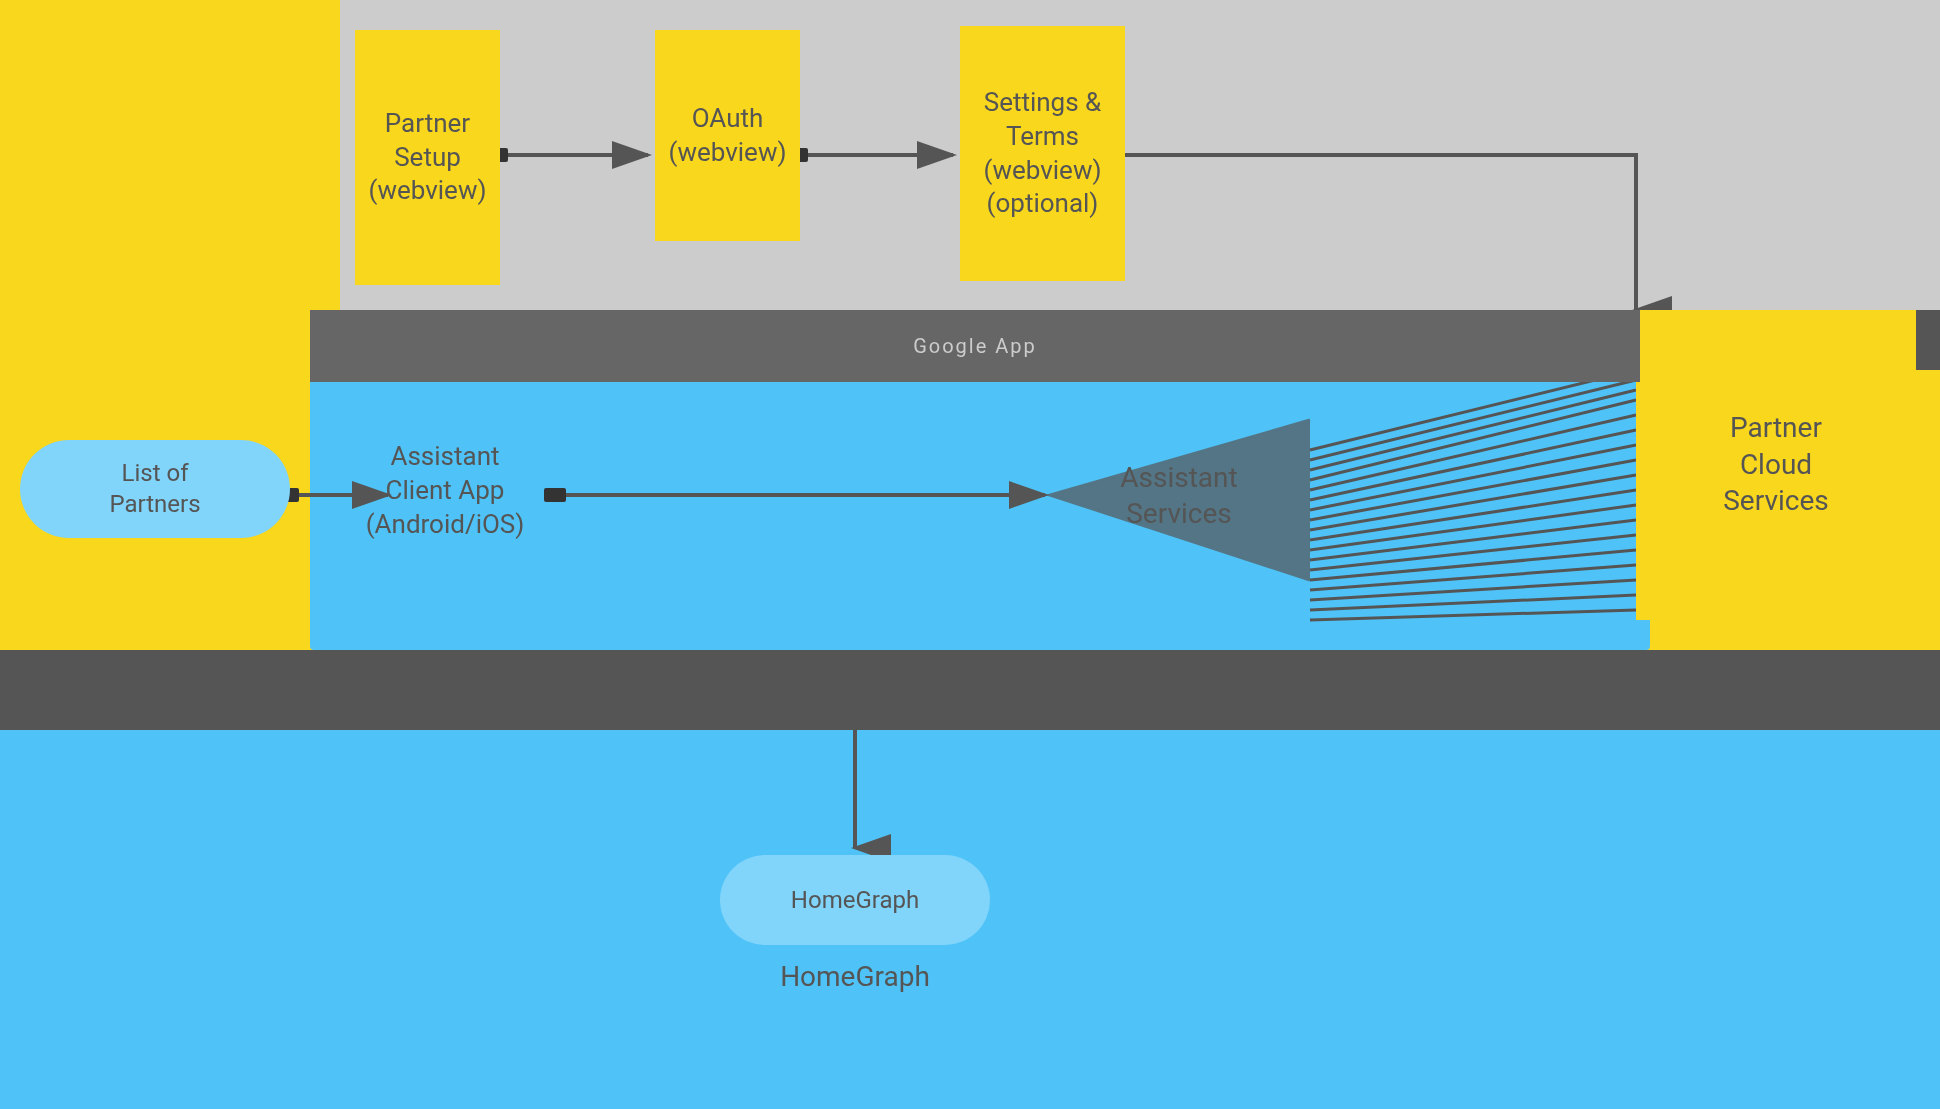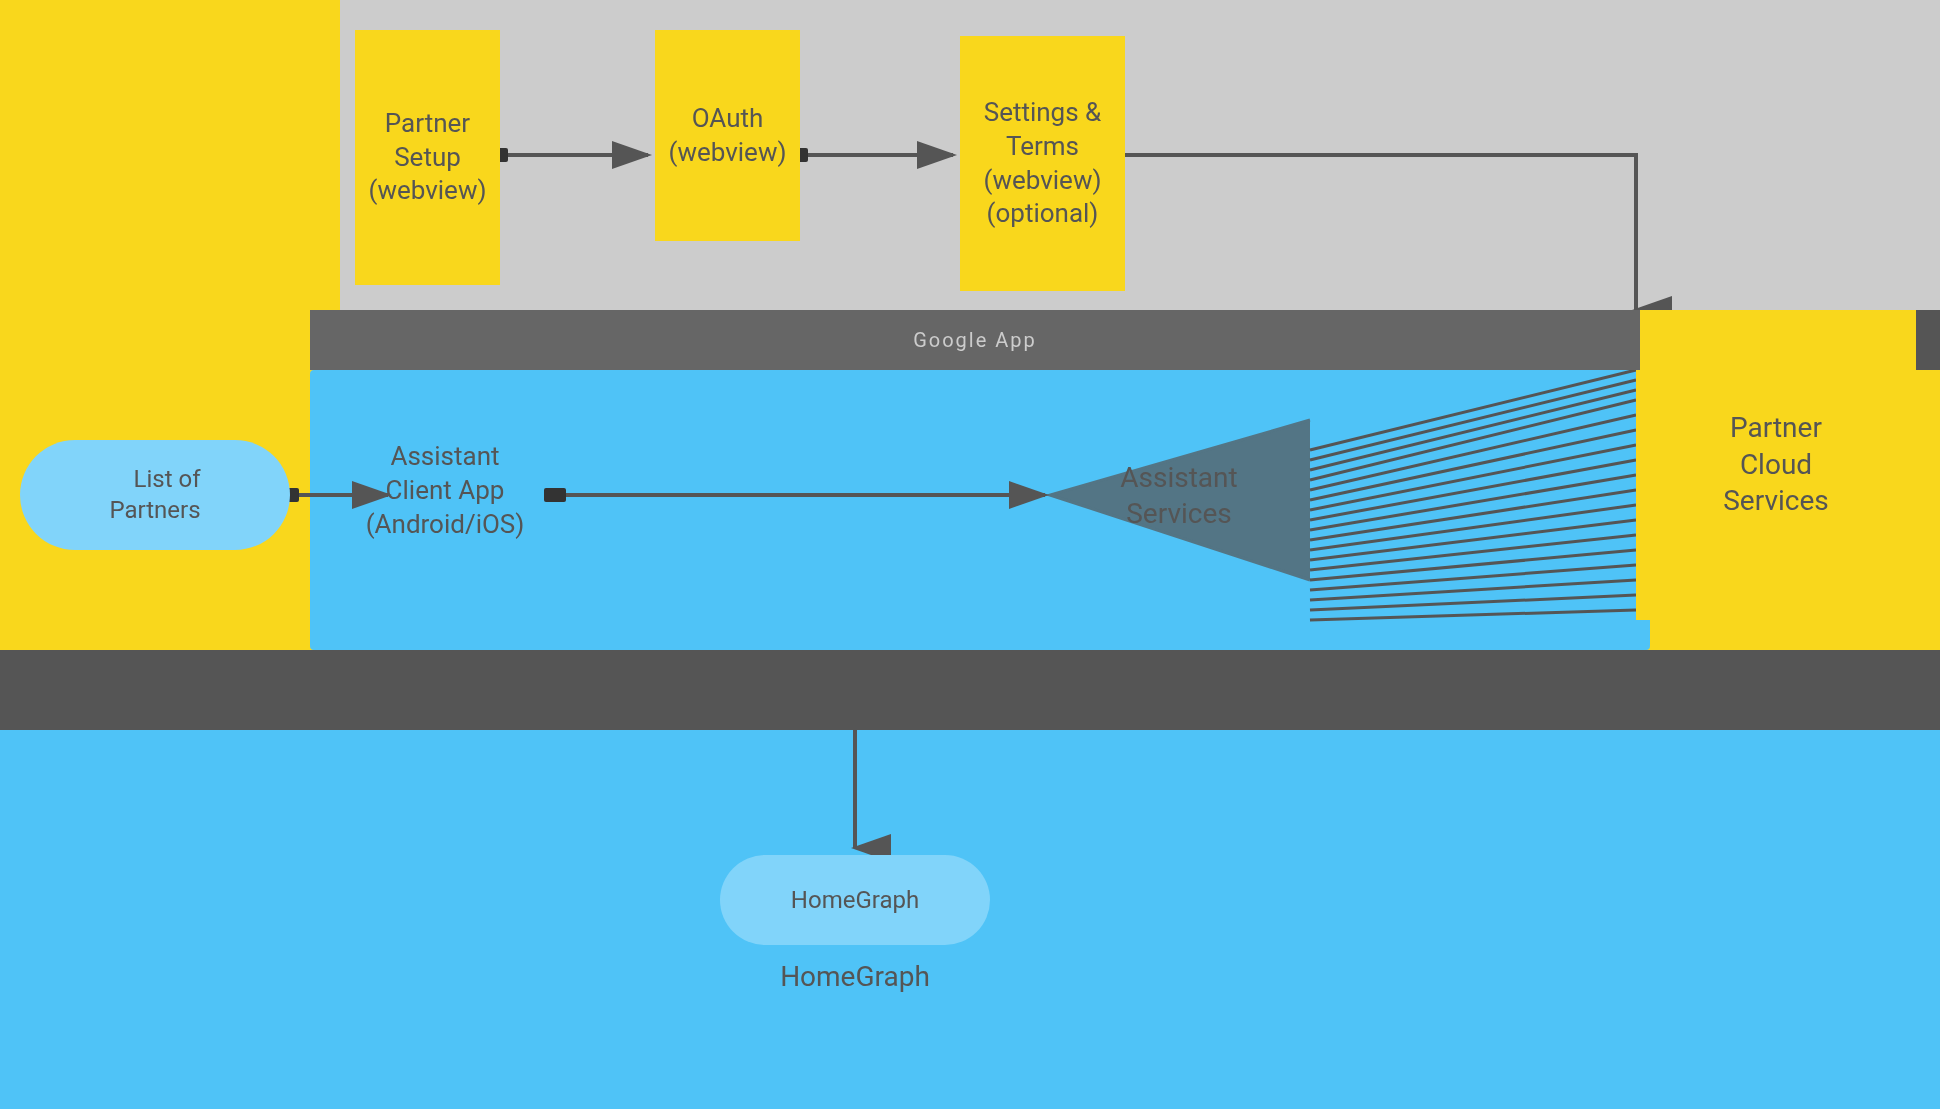--- a/index.html
+++ b/index.html
@@ -123,39 +123,39 @@
     }
 
     .oauth-box {
       top: 30px;
       left: 655px;
       width: 145px;
       height: 211px;
     }
 
     .settings-terms-box {
-      top: 36px;
+      top: 26px;
       left: 960px;
       width: 165px;
       height: 255px;
     }
 
     
     .oval-partners {
       position: absolute;
       top: 440px;
       left: 20px;
       width: 270px;
-      height: 110px;
+      height: 98px;
       background: #81d4fa;
       border-radius: 55px;
       display: flex;
       align-items: center;
       justify-content: center;
-      text-align: right;
+      text-align: center;
     }
 
     .oval-partners .label {
       font-size: 24px;
       color: #555555;
       font-weight: 400;
       line-height: 1.3;
     }
 
     
@@ -234,21 +234,21 @@
       height: 1109px;
       pointer-events: none;
     }
 
     
     .gray-area-label {
       position: absolute;
       top: 310px;
       left: 310px;
       width: 1330px;
-      height: 60px;
+      height: 72px;
       background: #666666;
       display: flex;
       align-items: center;
       justify-content: center;
     }
 
     .gray-area-text {
       color: #cccccc;
       font-size: 20px;
       letter-spacing: 2px;

